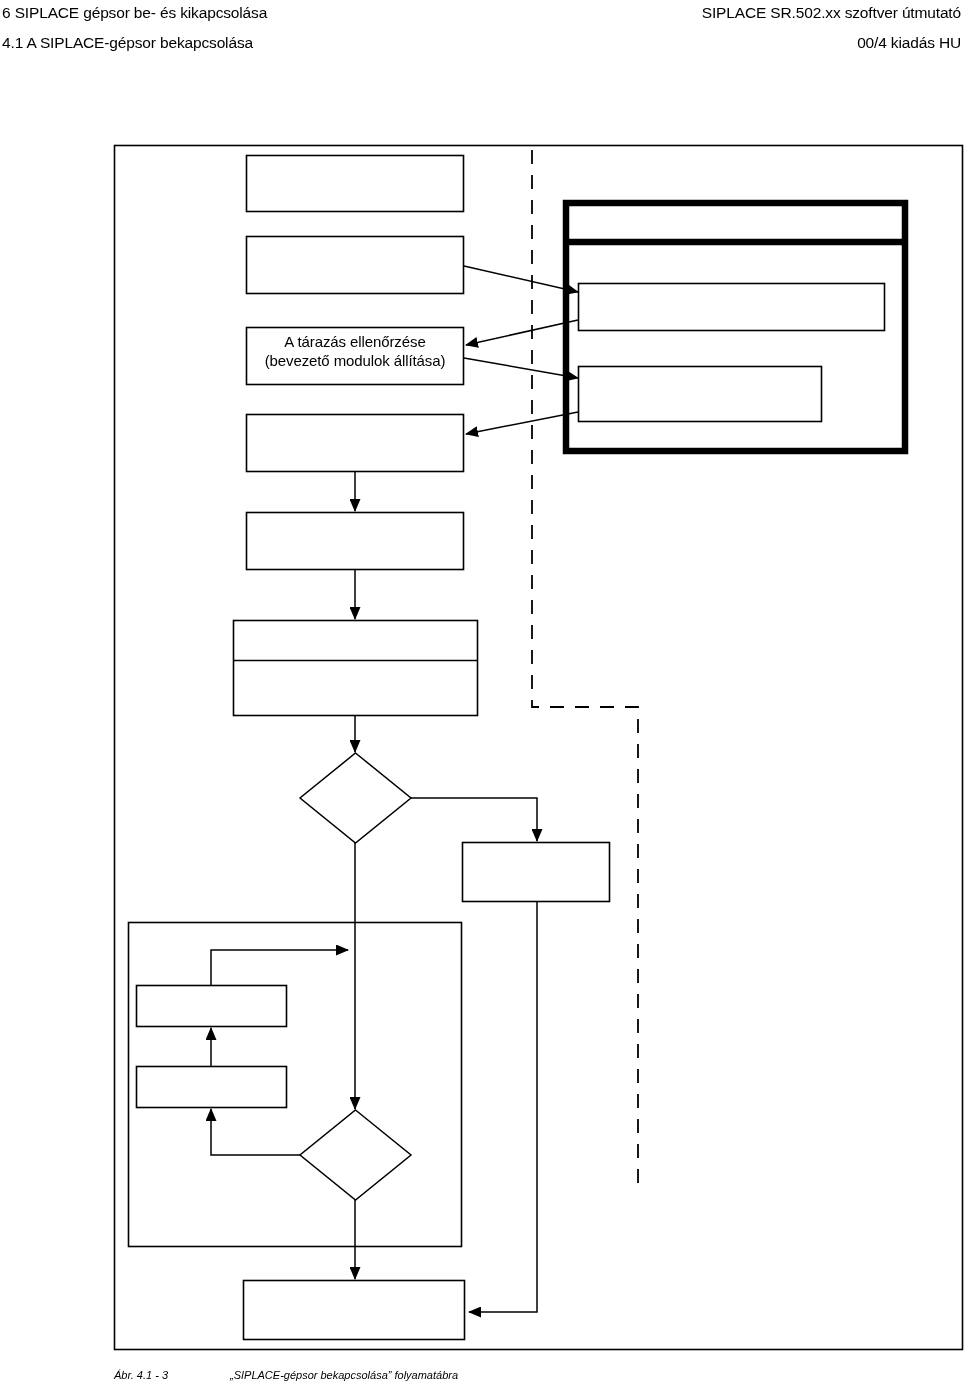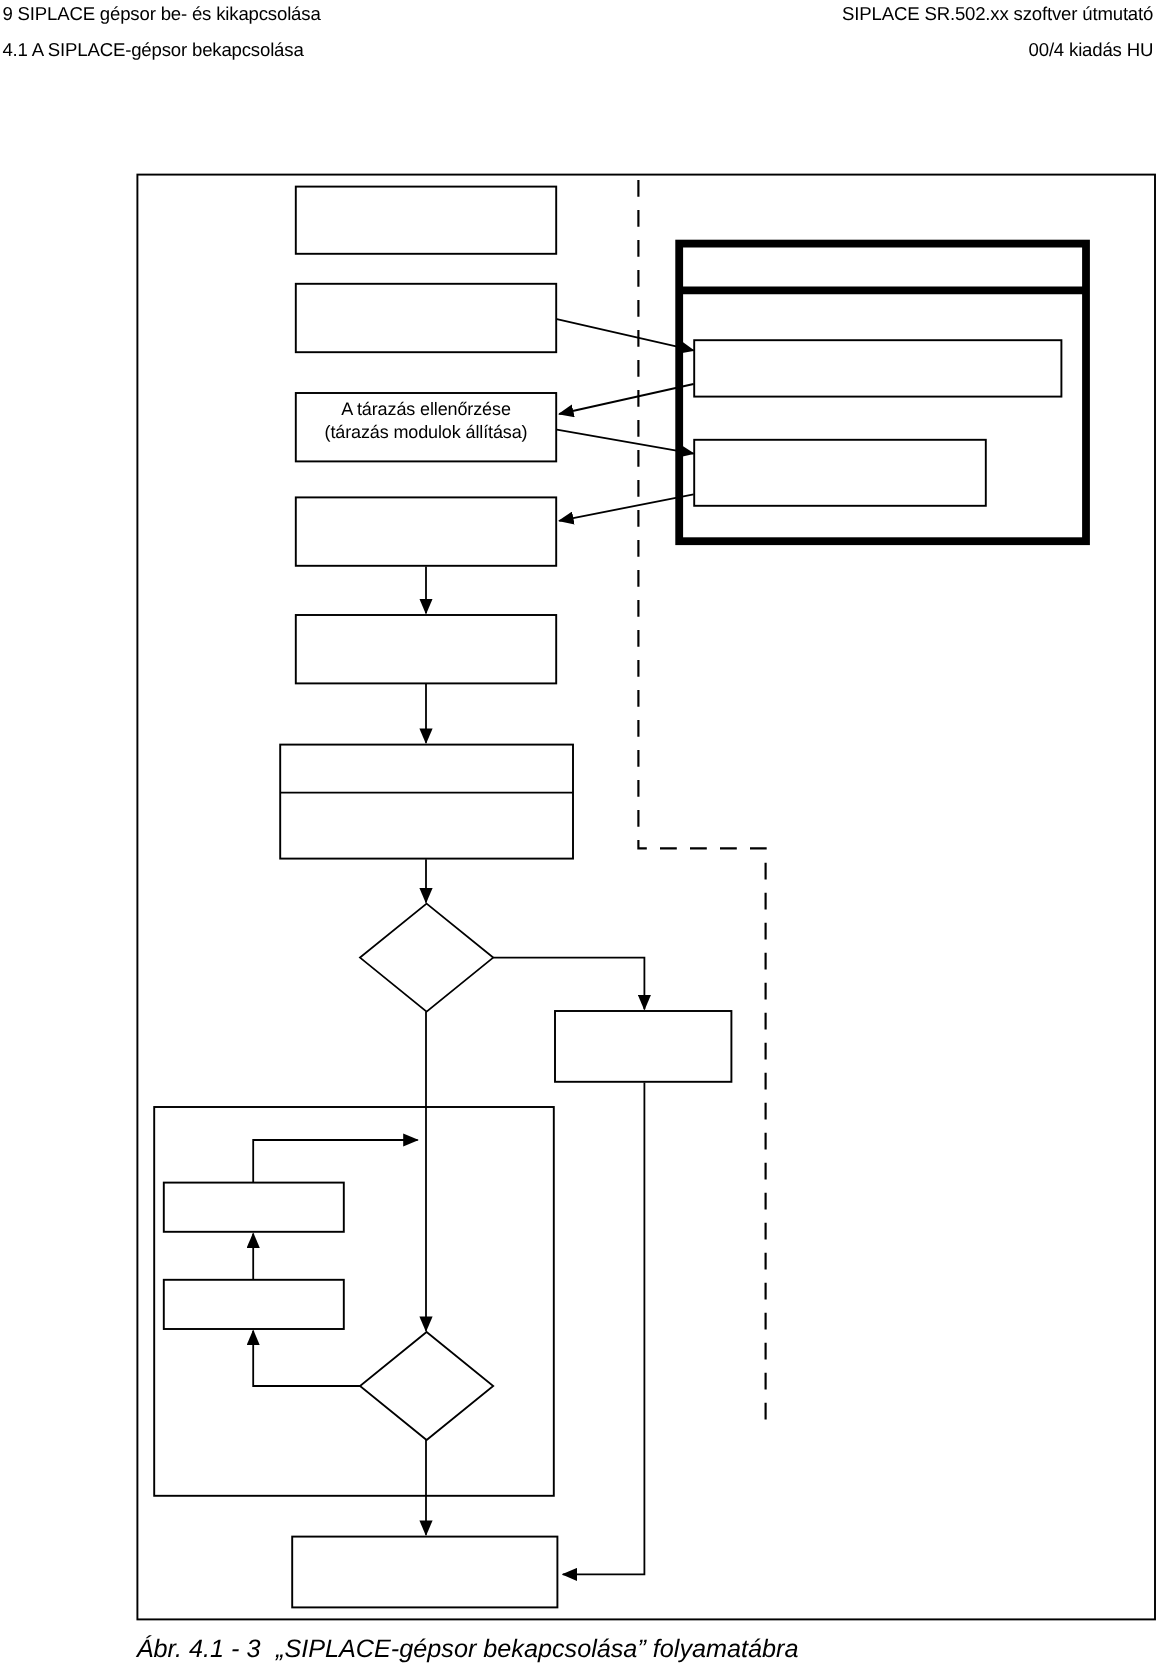--- a/index.html
+++ b/index.html
@@ -81,36 +81,36 @@
     width: 216px;
   }
 
   
   .caption {
     position: absolute;
     left: 114px;
     top: 1364px;
     width: 800px;
     height: 22px;
-    font-size: 21px;
+    font-size: 11px;
     line-height: 22px;
     font-style: italic;
     white-space: nowrap;
   }
   .caption .cap-num {
     display: inline-block;
     min-width: 116px;
   }
 </style>
 </head>
 <body>
 
 <div class="page-header">
   <div class="hdr-row r1">
-    <span class="hdr-left">9 SIPLACE gépsor be- és kikapcsolása</span>
+    <span class="hdr-left">6 SIPLACE gépsor be- és kikapcsolása</span>
     <span class="hdr-right">SIPLACE SR.502.xx szoftver útmutató</span>
   </div>
   <div class="hdr-row r2">
     <span class="hdr-left">4.1 A SIPLACE-gépsor bekapcsolása</span>
     <span class="hdr-right">00/4 kiadás HU</span>
   </div>
 </div>
 
 <div class="figure">
 
@@ -185,20 +185,20 @@
 
     <polygon points="355.5,1110 411,1155 355.5,1200 300,1155" fill="#fff" stroke="#000" stroke-width="1.5"></polygon>
 
     <line x1="355" y1="1200" x2="355" y2="1279" stroke="#000" stroke-width="1.5" marker-end="url(#ah)"></line>
 
     <rect x="243.5" y="1280.5" width="221" height="59" fill="#fff" stroke="#000" stroke-width="1.6"></rect>
   </svg>
 
   <div class="box-label" id="tara-label">
     <div>A tárazás ellenőrzése</div>
-    <div>(tárazás modulok állítása)</div>
+    <div>(bevezető modulok állítása)</div>
   </div>
 
   <div class="caption">
     <span class="cap-num">Ábr. 4.1 - 3</span><span>„SIPLACE-gépsor bekapcsolása” folyamatábra</span>
   </div>
 
 </div>
 
 </body></html>

